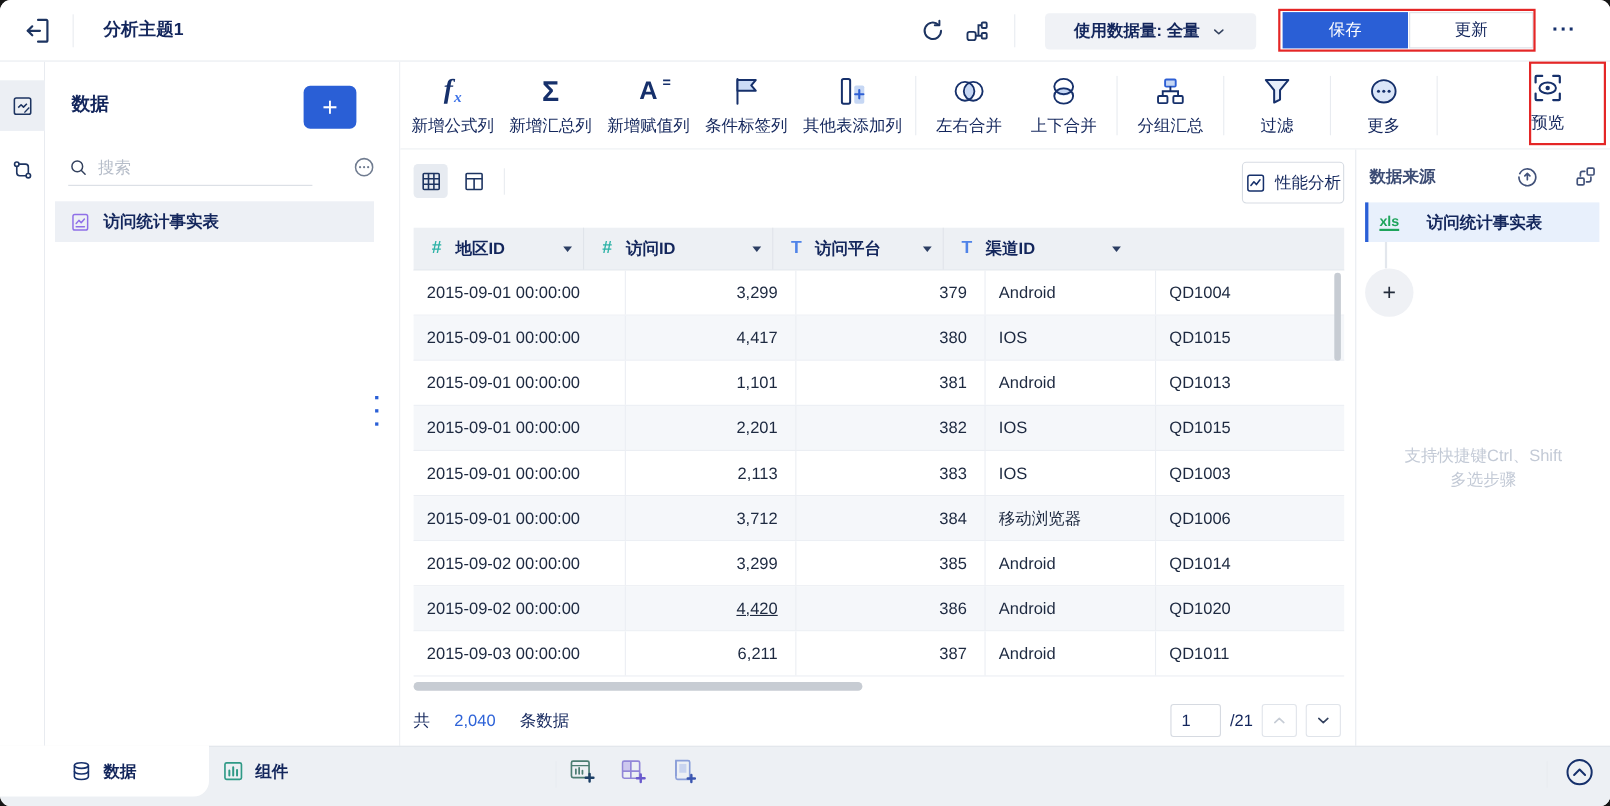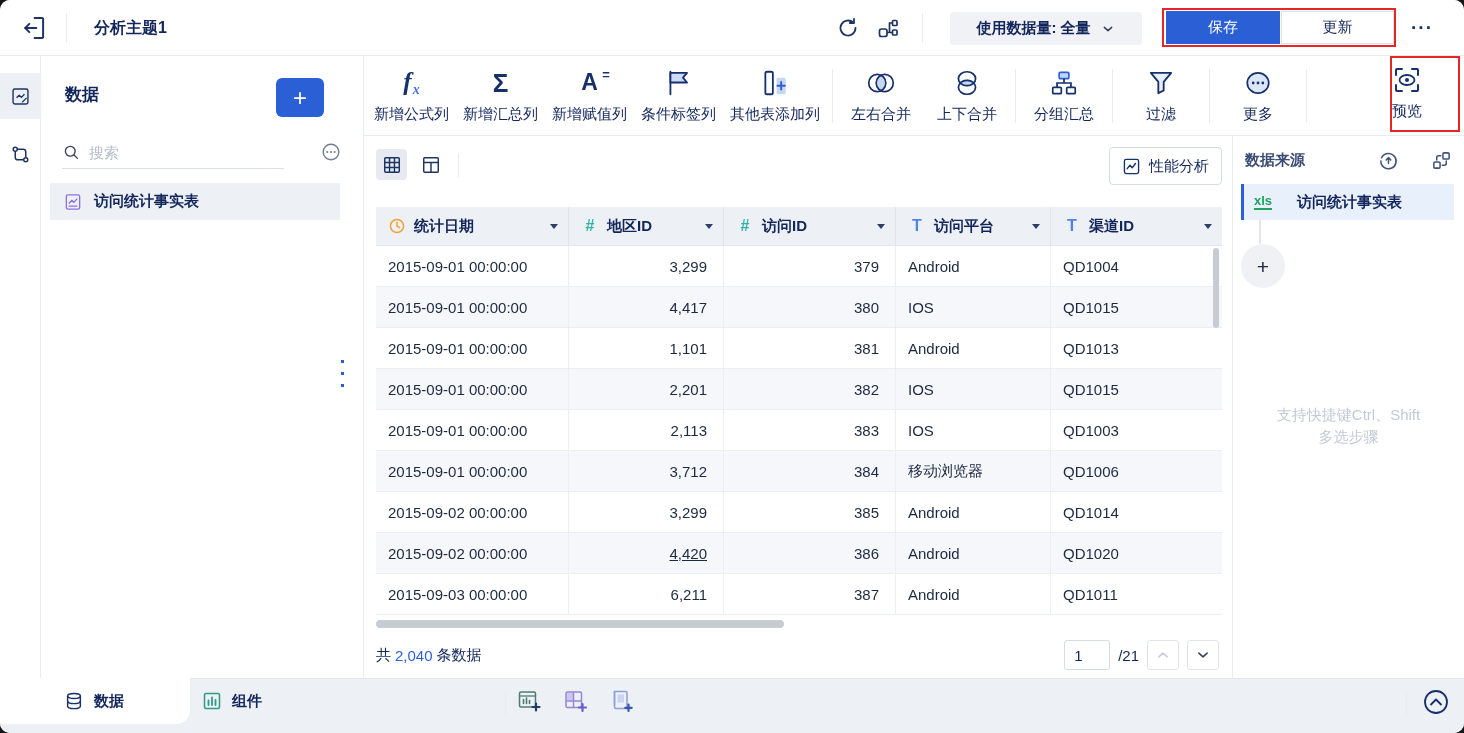--- a/index.html
+++ b/index.html
@@ -71,41 +71,41 @@
   .i-assign i{position:absolute;top:-3px;right:-12px;font-style:normal;font-size:13px;font-weight:700}
 
   
   .content{position:absolute;left:364px;top:136px;width:868px;height:542px;background:#fff}
   .content>*{position:absolute}
   .vt{left:12px;top:13px;width:31px;height:31px;border-radius:4px;display:flex;align-items:center;justify-content:center;color:#1d3461}
   .vt span{width:20px;height:20px}
   .vt.active{background:#e7ebf1}
   .vt.second{left:51px}
   .vt-div{left:94px;top:17px;height:24px}
-  .perf{right:10px;top:11px;height:38px;padding:0 12px;border:1px solid #d7dce3;border-radius:4px;background:#fff;display:flex;align-items:center;gap:8px;font-size:15px}
+  .perf{right:10px;top:11px;height:38px;padding:0 2px;border:1px solid #d7dce3;border-radius:4px;background:#fff;display:flex;align-items:center;gap:8px;font-size:15px}
   .p-ico{width:19px;height:19px}
   .table{left:12px;top:71px;width:846px}
   .thead{display:flex;height:39px;background:#edf0f4;border-bottom:1px solid #e2e6ec}
   .th{display:flex;align-items:center;gap:8px;padding:0 10px 0 12px;border-right:1px solid #e0e4ea;cursor:pointer}
   .th:last-child{border-right:none}
   .col-label{font-size:15px;font-weight:700;color:var(--navy)}
   .col-ico{width:18px;height:18px;display:inline-flex;align-items:center;justify-content:center}
   .i-hash{font-style:normal;font-size:16px;font-weight:700;color:var(--teal)}
   .i-T{font-style:normal;font-size:16px;font-weight:700;color:var(--fieldblue)}
   .caret{width:0;height:0;border-left:4.5px solid transparent;border-right:4.5px solid transparent;border-top:5.5px solid #2c3e63;margin-left:auto}
   .tr{display:flex;height:41px;background:#fff;border-bottom:1px solid var(--tblborder)}
   .tr.alt{background:#f5f7fa}
   .td{display:flex;align-items:center;padding:4px 12px;font-size:15px;color:#1d2940;border-right:1px solid var(--tblborder);overflow:hidden;white-space:nowrap}
   .td:last-child{border-right:none}
   .td.num{justify-content:flex-end;padding-right:16px}
   .hscroll{left:12px;top:484px;width:408px;height:8px;background:#c7ccd3;border-radius:4px;cursor:pointer}
   .vscroll{left:849px;top:112px;width:6px;height:80px;background:#c7ccd3;border-radius:3px;cursor:pointer}
   .tfooter{left:0;right:0;top:498px;height:44px}
   .total{position:absolute;left:12px;top:12px;font-size:15px;display:flex;align-items:center}
-  .total .cnt{color:var(--cntblue);margin:0 4px}
+  .total .cnt{color:var(--cntblue);margin:0 22px}
   .pager{position:absolute;right:13px;top:6px;display:flex;align-items:center;gap:8px}
   .pageinput{width:46px;height:30px;border:1px solid #d6dae1;border-radius:3px;font-size:15px;color:var(--navy);padding-left:9px;outline:none}
   .ptotal{font-size:15px}
   .pbtn{width:32px;height:30px;border:1px solid #e0e4ea;border-radius:3px;background:#fff;display:flex;align-items:center;justify-content:center}
   .pbtn span{width:18px;height:18px}
   .pbtn.up{color:#c6ccd5}
   .pbtn.down{color:#33415e}
 
   
   .rightpanel{position:absolute;left:1232px;top:136px;width:232px;height:542px;background:#fff;border-left:1px solid var(--border)}
@@ -374,30 +374,20 @@
           <svg viewBox="0 0 22 22" fill="none" stroke="#16306b" stroke-width="1.6" stroke-linecap="round" stroke-linejoin="round">
             <rect x="2.8" y="2.8" width="16.4" height="16.4" rx="2"></rect>
             <path d="m6 13.5 3.2-4 2.6 3 3.8-5"></path>
           </svg>
         </span>
       <span>性能分析</span>
     </button>
 
     <div class="table">
       <div class="thead">
-          <div class="th" style="width: 193px;">
-            <span class="col-ico">
-              <svg viewBox="0 0 20 20" fill="none" stroke="#f0a43c" stroke-width="1.7" stroke-linecap="round">
-                <circle cx="10" cy="10" r="7.3"></circle>
-                <path d="M10 5.8V10l2.8 1.9"></path>
-              </svg>
-            </span>
-            <span class="col-label">统计日期</span>
-            <span class="caret"></span>
-          </div>
           <div class="th" style="width: 155px;">
             <span class="col-ico">
               <b class="i-hash">#</b>
             </span>
             <span class="col-label">地区ID</span>
             <span class="caret"></span>
           </div>
           <div class="th" style="width: 172px;">
             <span class="col-ico">
               <b class="i-hash">#</b>

